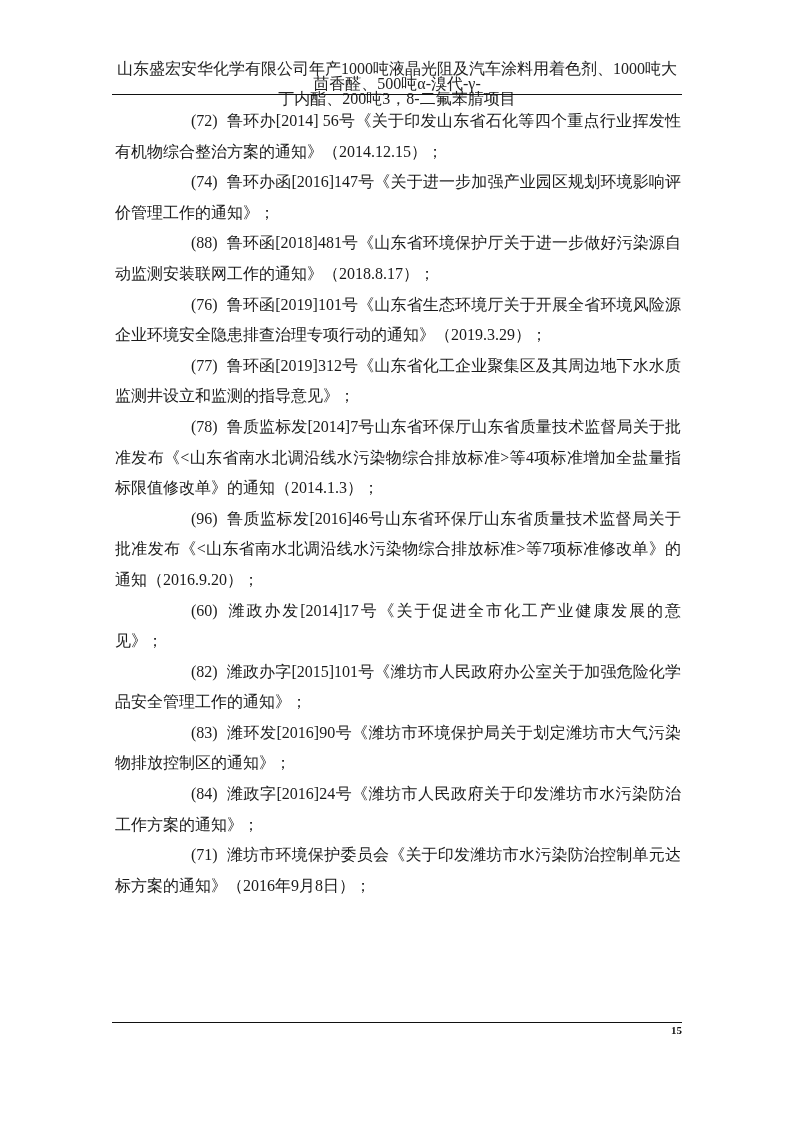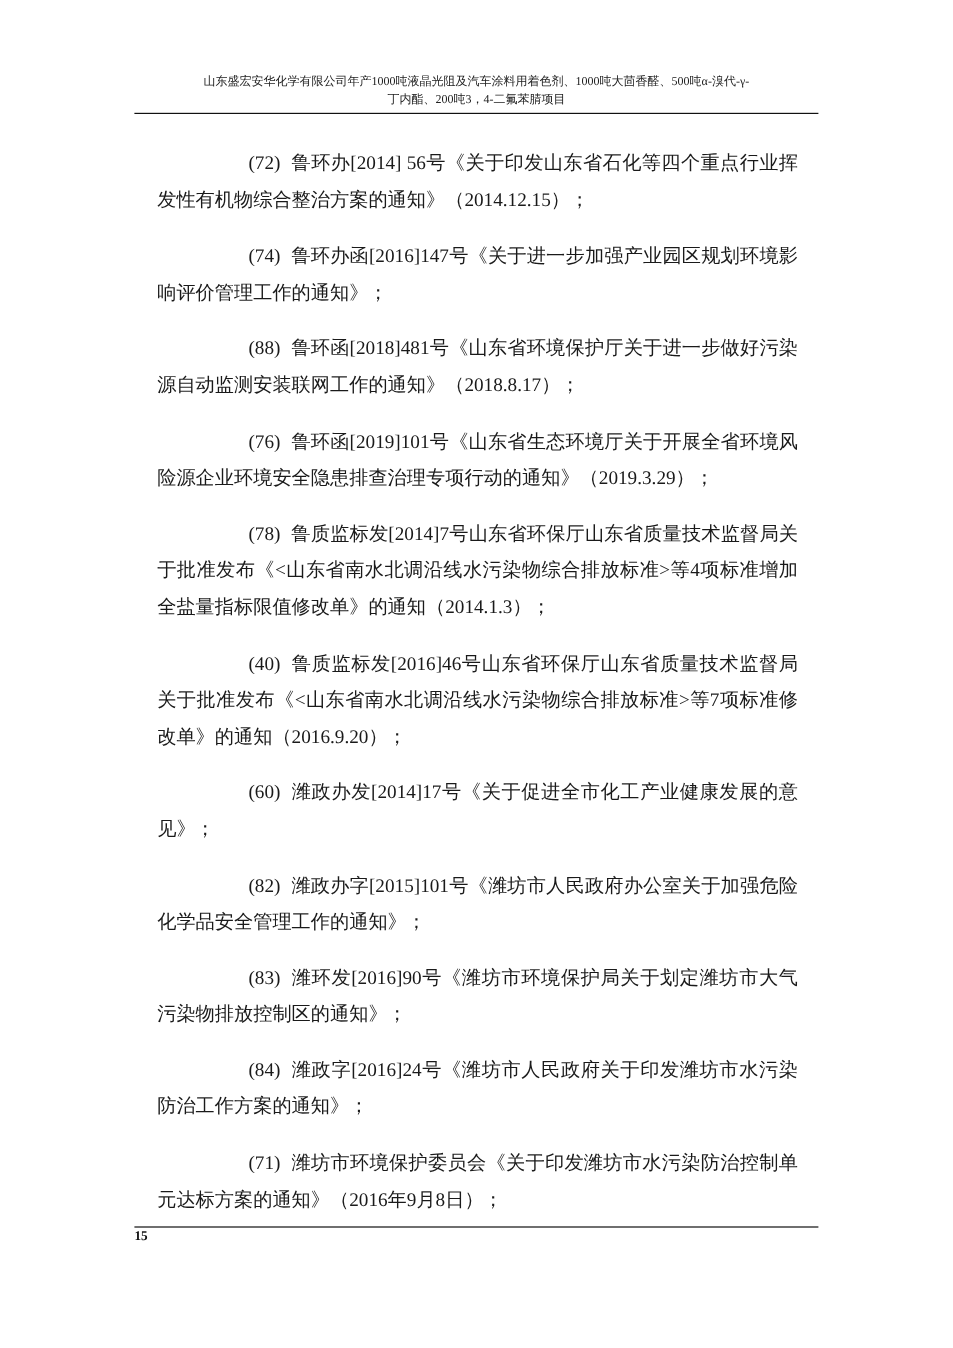--- a/index.html
+++ b/index.html
@@ -14,21 +14,21 @@
       overflow: hidden;
       font-family: "Liberation Serif", "DejaVu Serif", serif;
       color: #1a1a1a;
     }
     .header {
       position: absolute;
       left: 112px;
       top: 61px;
       width: 570px;
       text-align: center;
-      font-size: 10px;
+      font-size: 16px;
       line-height: 15px;
       color: #222;
     }
     .header-rule {
       position: absolute;
       left: 112px;
       top: 94px;
       width: 570px;
       height: 0;
       border-top: 1.3px solid #111;
@@ -36,62 +36,63 @@
     .body {
       position: absolute;
       left: 115px;
       top: 106px;
       width: 566px;
       font-size: 16px;
       line-height: 30.6px;
       text-align: justify;
     }
     .item {
-      margin: 16px;
+      margin: 0;
       text-indent: 38px;
     }
     .item .num {
       display: inline-block;
       margin-right: 9px;
     }
     .footer-rule {
       position: absolute;
       left: 112px;
       top: 1022px;
       width: 570px;
       height: 0;
       border-top: 1.3px solid #111;
     }
     .page-number {
       position: absolute;
       left: 112px;
       top: 1024px;
       width: 570px;
-      text-align: left;
+      text-align: right;
       font-size: 11px;
       font-weight: bold;
       color: #111;
     }
   </style>
 </head>
 <body>
 
 <div class="header">
   <div>山东盛宏安华化学有限公司年产1000吨液晶光阻及汽车涂料用着色剂、1000吨大茴香醛、500吨α-溴代-γ-</div>
-  <div>丁内酯、200吨3，4-二氟苯腈项目</div>
+  <div>丁内酯、200吨3，8-二氟苯腈项目</div>
 </div>
 <div class="header-rule"></div>
 
 <div class="body">
   <p class="item"><span class="num">(72)</span><span>鲁环办[2014] 56号《关于印发山东省石化等四个重点行业挥发性有机物综合整治方案的通知》（2014.12.15）；</span></p>
   <p class="item"><span class="num">(74)</span><span>鲁环办函[2016]147号《关于进一步加强产业园区规划环境影响评价管理工作的通知》；</span></p>
   <p class="item"><span class="num">(88)</span><span>鲁环函[2018]481号《山东省环境保护厅关于进一步做好污染源自动监测安装联网工作的通知》（2018.8.17）；</span></p>
   <p class="item"><span class="num">(76)</span><span>鲁环函[2019]101号《山东省生态环境厅关于开展全省环境风险源企业环境安全隐患排查治理专项行动的通知》（2019.3.29）；</span></p>
+  <p class="item"><span class="num">(77)</span><span>鲁环函[2019]312号《山东省化工企业聚集区及其周边地下水水质监测井设立和监测的指导意见》；</span></p>
   <p class="item"><span class="num">(78)</span><span>鲁质监标发[2014]7号山东省环保厅山东省质量技术监督局关于批准发布《&lt;山东省南水北调沿线水污染物综合排放标准&gt;等4项标准增加全盐量指标限值修改单》的通知（2014.1.3）；</span></p>
-  <p class="item"><span class="num">(40)</span><span>鲁质监标发[2016]46号山东省环保厅山东省质量技术监督局关于批准发布《&lt;山东省南水北调沿线水污染物综合排放标准&gt;等7项标准修改单》的通知（2016.9.20）；</span></p>
+  <p class="item"><span class="num">(96)</span><span>鲁质监标发[2016]46号山东省环保厅山东省质量技术监督局关于批准发布《&lt;山东省南水北调沿线水污染物综合排放标准&gt;等7项标准修改单》的通知（2016.9.20）；</span></p>
   <p class="item"><span class="num">(60)</span><span>潍政办发[2014]17号《关于促进全市化工产业健康发展的意见》；</span></p>
   <p class="item"><span class="num">(82)</span><span>潍政办字[2015]101号《潍坊市人民政府办公室关于加强危险化学品安全管理工作的通知》；</span></p>
   <p class="item"><span class="num">(83)</span><span>潍环发[2016]90号《潍坊市环境保护局关于划定潍坊市大气污染物排放控制区的通知》；</span></p>
   <p class="item"><span class="num">(84)</span><span>潍政字[2016]24号《潍坊市人民政府关于印发潍坊市水污染防治工作方案的通知》；</span></p>
   <p class="item"><span class="num">(71)</span><span>潍坊市环境保护委员会《关于印发潍坊市水污染防治控制单元达标方案的通知》（2016年9月8日）；</span></p>
 </div>
 
 <div class="footer-rule"></div>
 <div class="page-number">15</div>
 

